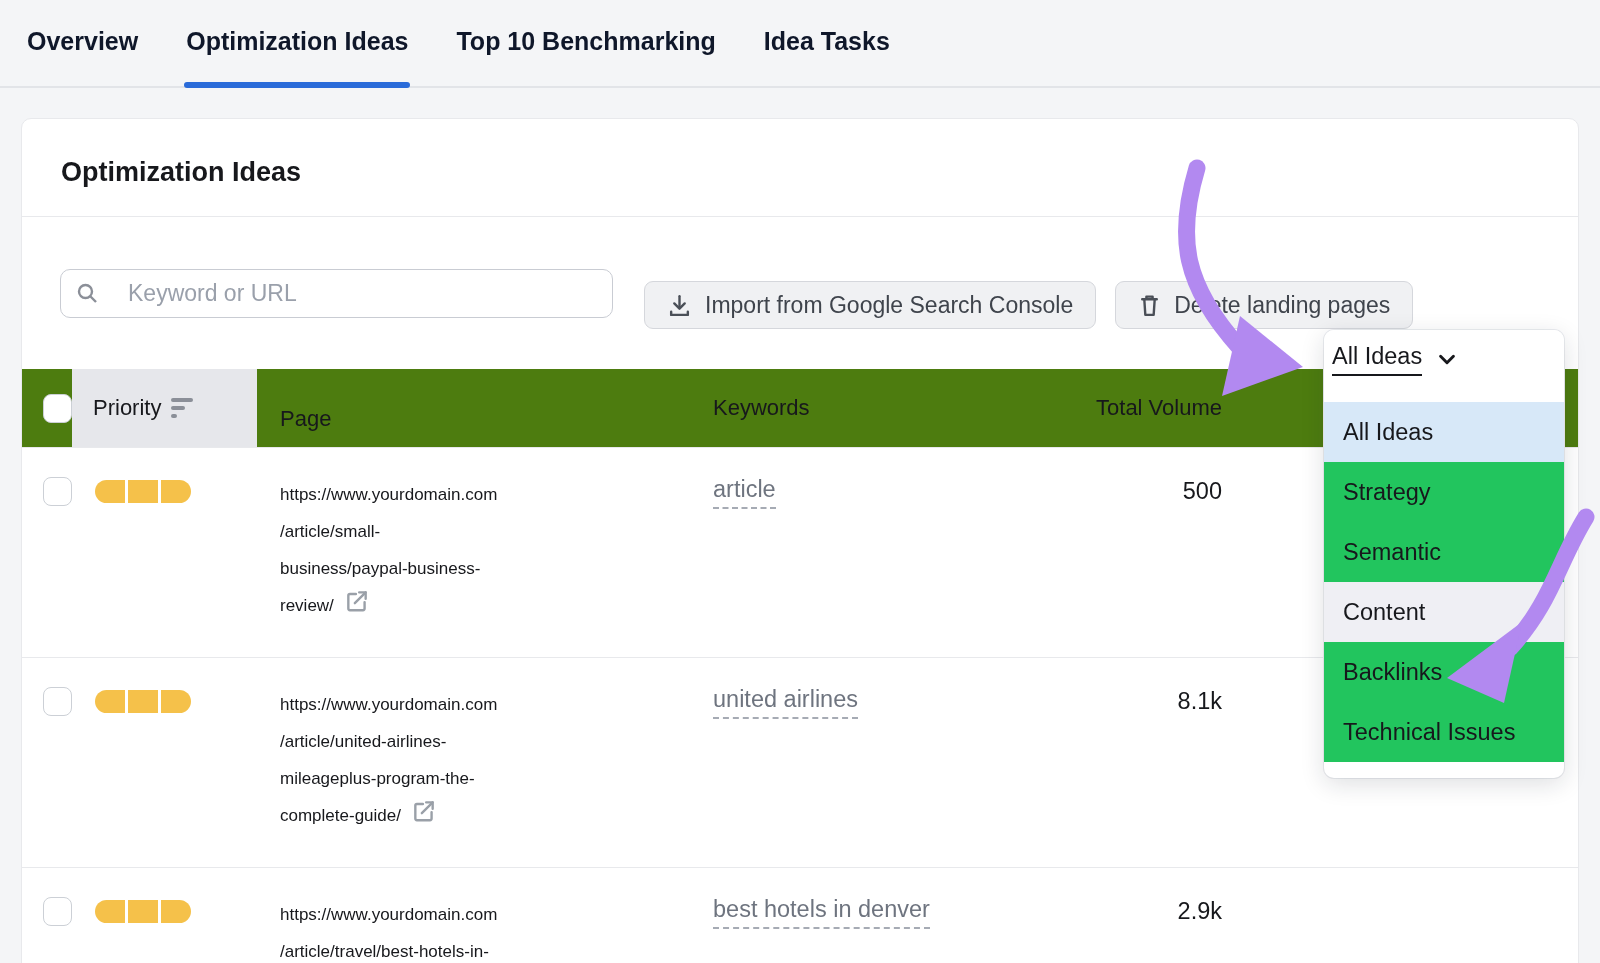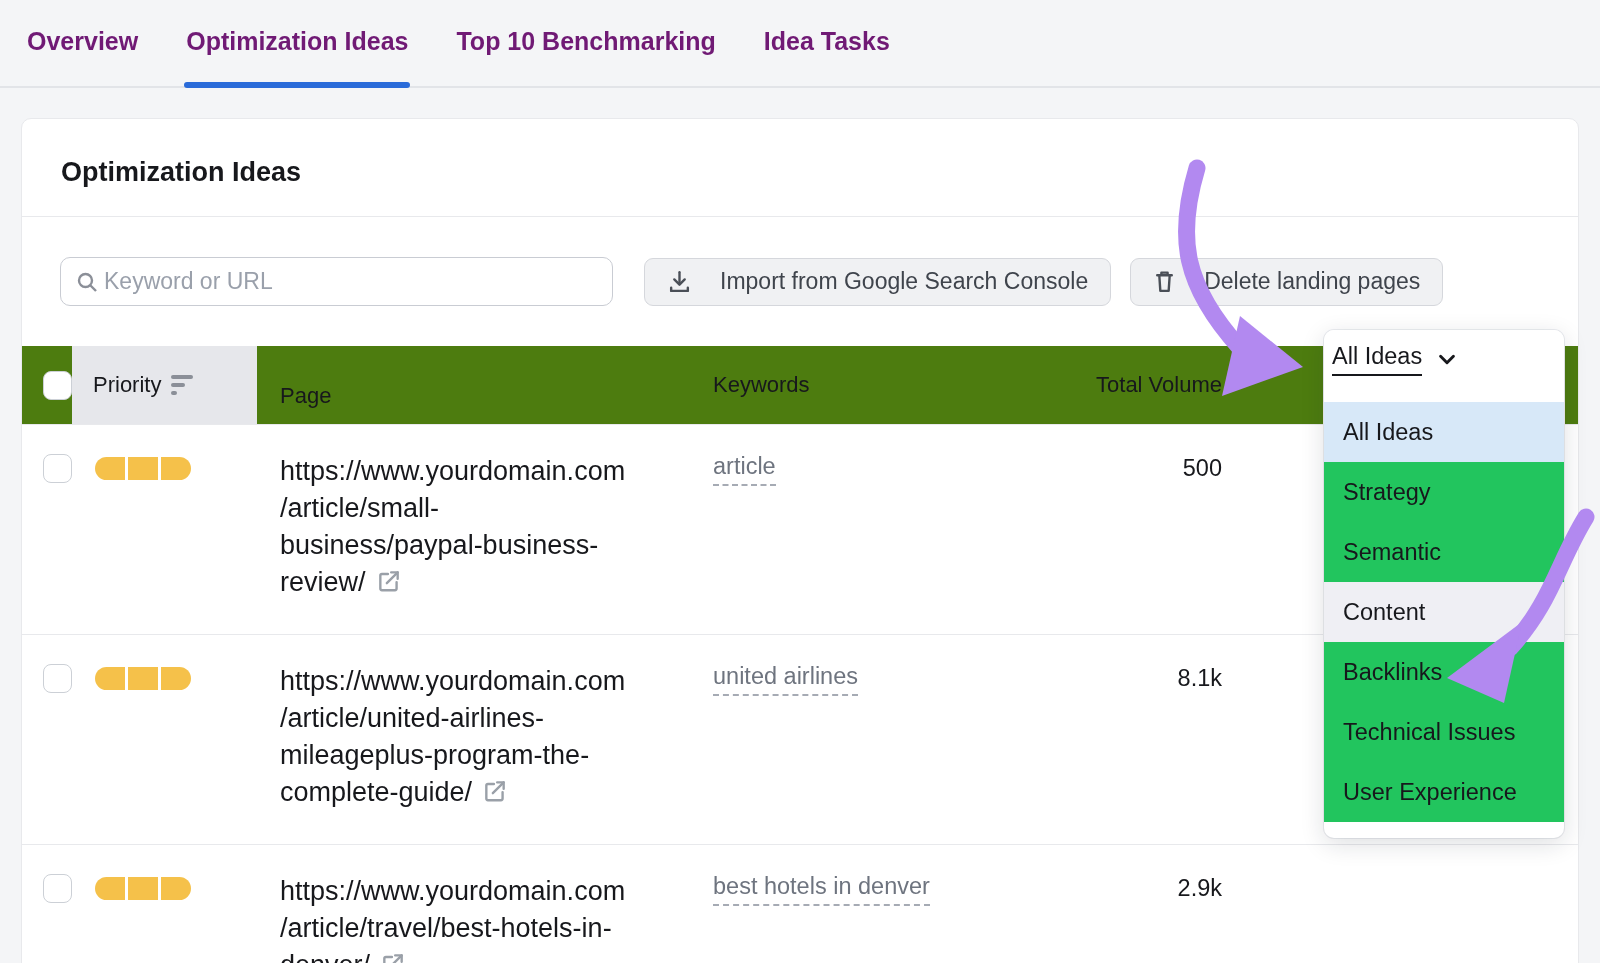--- a/index.html
+++ b/index.html
@@ -12,21 +12,21 @@
   }
 
   
   .tabbar {
     display:flex; align-items:flex-end; gap:48px;
     padding:0 0 0 27px; height:88px;
     border-bottom:2px solid #e2e4e8;
     position:relative;
   }
   .tab {
-    font-size:25px; font-weight:600; color:#701a75;
+    font-size:25px; font-weight:600; color:#0f172a;
     padding-bottom:30px; position:relative; cursor:pointer; white-space:nowrap;
   }
   .tab.active::after {
     content:""; position:absolute; left:-2px; right:-2px; bottom:-2px;
     height:6px; background:#2a6bd9; border-radius:3px;
   }
 
   
   .card {
     position:absolute; left:21px; right:21px; top:118px; bottom:-20px;
@@ -37,32 +37,32 @@
     font-size:27px; font-weight:700; padding:38px 0 28px 39px;
   }
   .card-divider { height:1px; background:#e8e9ec; }
 
   
   .toolbar {
     display:flex; align-items:center; padding:40px 0 40px 38px; gap:19px;
   }
   .search-box {
     width:553px; height:49px; border:1px solid #c9ccd3; border-radius:10px;
-    display:flex; align-items:center; padding:0 14px; gap:5px; background:#fff;
+    display:flex; align-items:center; padding:0 14px; gap:29px; background:#fff;
   }
   .search-box svg { flex:none; }
   .search-box input {
     border:none; outline:none; font-size:23px; width:100%;
     font-family:inherit; color:#17181c; background:transparent;
   }
   .search-box input::placeholder { color:#9aa0ab; }
   .btn {
     height:48px; background:#f0f1f3; border:1px solid #d5d7dc; border-radius:9px;
-    display:inline-flex; align-items:center; gap:28px; padding:0 22px;
-    font-size:23px; color:#3f444c; cursor:pointer; white-space:nowrap;
+    display:inline-flex; align-items:center; gap:13px; padding:0 22px;
+    font-size:23px; color:#3f444c; cursor:pointer; white-space:nowrap;margin-top:24px;
   }
   .btn + .btn { margin-left:0; }
   .btn svg { flex:none; }
   .toolbar .btn.import { margin-left:12px; }
 
   
   .thead, .trow {
     display:grid;
     grid-template-columns:50px 185px 435px 300px 230px 1fr;
     align-items:start;
@@ -87,21 +87,21 @@
   .sort-icon i:nth-child(2){ width:14px; }
   .sort-icon i:nth-child(3){ width:6px; }
 
   .trow { border-top:1px solid #e8e9ec; padding:28px 0 30px 0; min-height:195px; }
   .trow .checkbox { margin-top:1px; }
   .priority-bars { display:flex; gap:3px; padding-left:23px; margin-top:4px; }
   .priority-bars i { display:block; width:30px; height:23px; background:#f5c14a; }
   .priority-bars i:first-child { border-radius:12px 0 0 12px; }
   .priority-bars i:last-child  { border-radius:0 12px 12px 0; }
 
-  .url-cell { padding-left:23px; font-size:27px; line-height:37px; }
+  .url-cell { padding-left:23px; font-size:17px; line-height:37px; }
   .url-line { display:block; word-break:break-all; }
   .url-last { display:inline; }
   .ext-icon { display:inline-block; vertical-align:-3px; margin-left:10px; }
 
   .kw-cell { padding-left:21px; }
   .kw-link {
     font-size:23.5px; color:#6e747f; text-decoration:none;
     border-bottom:2px dashed #a6abb4; padding-bottom:5px; cursor:pointer;
   }
   .vol-cell { text-align:right; font-size:23.5px; padding-top:2px; }
@@ -268,21 +268,20 @@
       <polyline points="5,9 12,16 19,9"></polyline>
     </svg>
   </div>
   <div class="filter-menu">
     <div class="filter-item selected">All Ideas</div>
     <div class="filter-item">Strategy</div>
     <div class="filter-item">Semantic</div>
     <div class="filter-item highlighted">Content</div>
     <div class="filter-item">Backlinks</div>
     <div class="filter-item">Technical Issues</div>
-    <div class="filter-item">User Experience</div>
   </div>
 </div>
 
 <svg class="arrows" viewBox="0 0 1600 963">
   <g fill="#b289f0" stroke="#b289f0">
 
     <path d="M1197,168 C1176,238 1184,286 1240,348" fill="none" stroke-width="17" stroke-linecap="round"></path>
     <polygon points="1303,367 1240,316 1222,396" stroke="none"></polygon>
 
     <path d="M1586,517 C1558,562 1552,602 1510,648" fill="none" stroke-width="17" stroke-linecap="round"></path>

